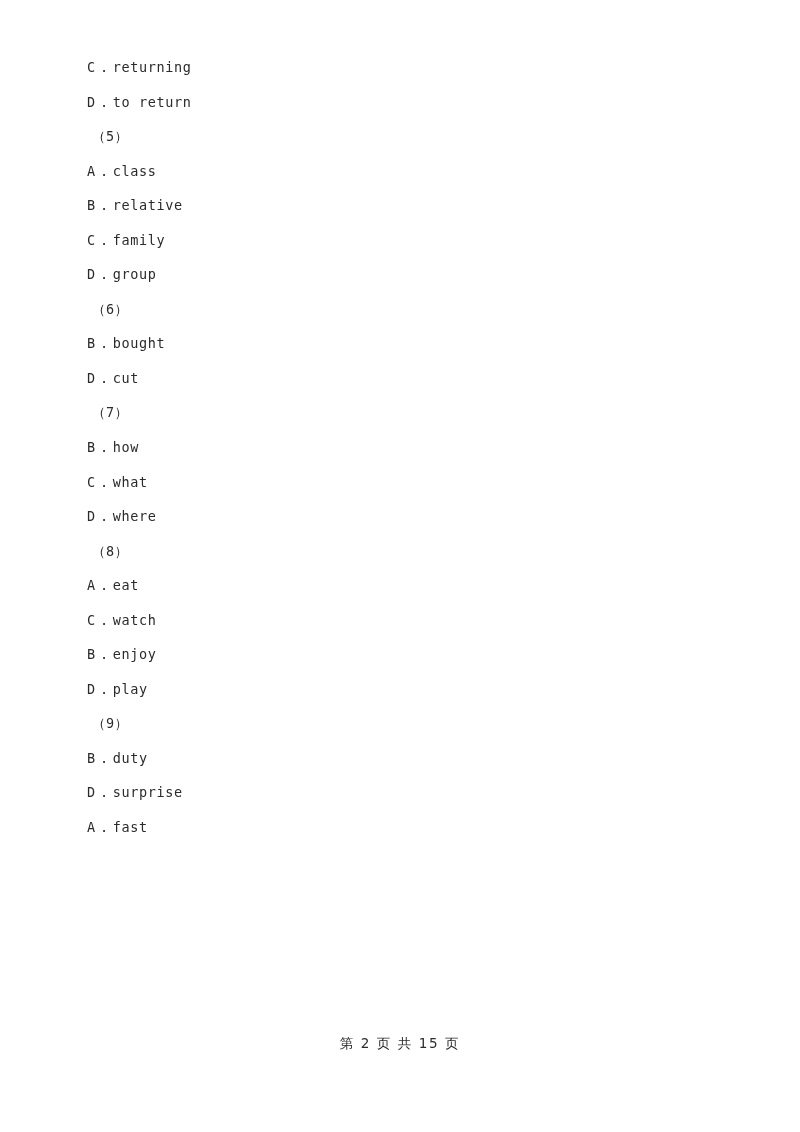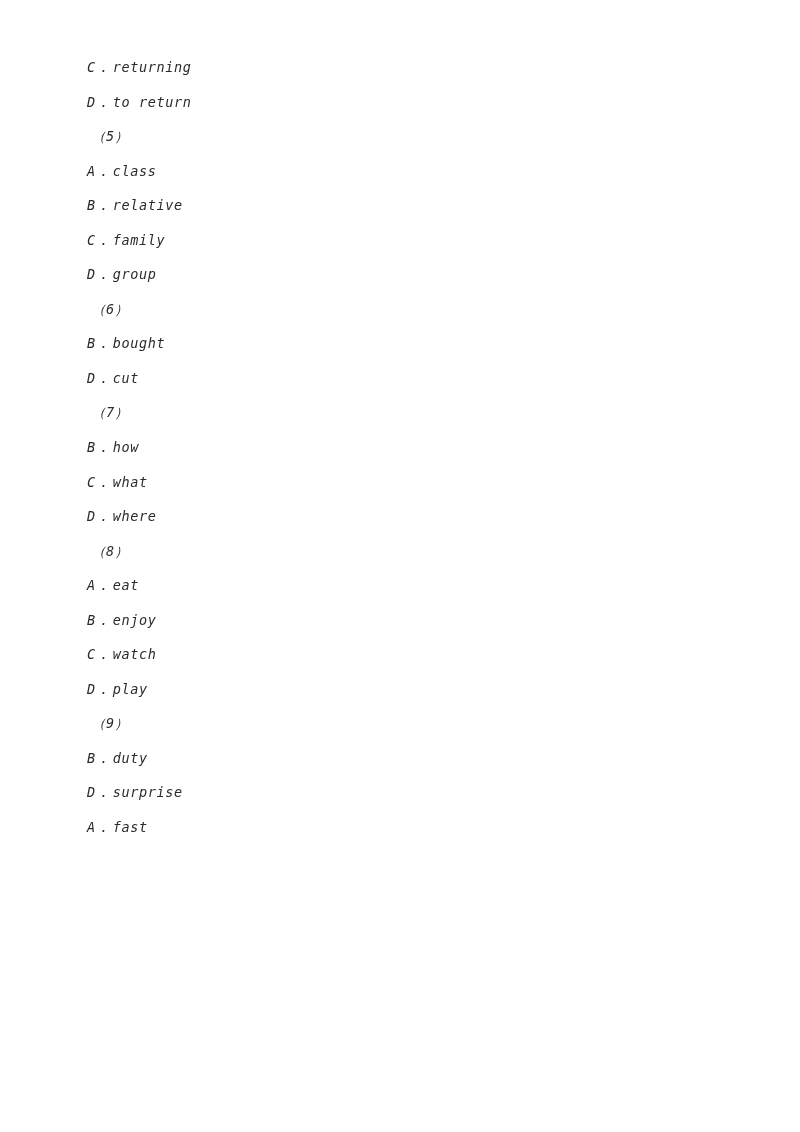--- a/index.html
+++ b/index.html
@@ -16,21 +16,20 @@
     -webkit-font-smoothing: antialiased;
   }
 
   #page {
     position: absolute;
     left: 0;
     top: 0;
     width: 800px;
     height: 996px;
     background: #ffffff;
-    font-style: italic;
   }
 
   #content {
     position: absolute;
     left: 87px;
     top: 50px;
     width: 620px;
   }
 
   .line {
@@ -92,23 +91,24 @@
       <div class="line option"><span class="opt-letter">D</span><span class="opt-sep">.</span><span class="opt-text">group</span></div>
       <div class="line qnum">（6）</div>
       <div class="line option"><span class="opt-letter">B</span><span class="opt-sep">.</span><span class="opt-text">bought</span></div>
       <div class="line option"><span class="opt-letter">D</span><span class="opt-sep">.</span><span class="opt-text">cut</span></div>
       <div class="line qnum">（7）</div>
       <div class="line option"><span class="opt-letter">B</span><span class="opt-sep">.</span><span class="opt-text">how</span></div>
       <div class="line option"><span class="opt-letter">C</span><span class="opt-sep">.</span><span class="opt-text">what</span></div>
       <div class="line option"><span class="opt-letter">D</span><span class="opt-sep">.</span><span class="opt-text">where</span></div>
       <div class="line qnum">（8）</div>
       <div class="line option"><span class="opt-letter">A</span><span class="opt-sep">.</span><span class="opt-text">eat</span></div>
+      <div class="line option"><span class="opt-letter">C</span><span class="opt-sep">.</span><span class="opt-text">watch</span></div>
       <div class="line option"><span class="opt-letter">B</span><span class="opt-sep">.</span><span class="opt-text">enjoy</span></div>
-      <div class="line option"><span class="opt-letter">C</span><span class="opt-sep">.</span><span class="opt-text">watch</span></div>
       <div class="line option"><span class="opt-letter">D</span><span class="opt-sep">.</span><span class="opt-text">play</span></div>
       <div class="line qnum">（9）</div>
       <div class="line option"><span class="opt-letter">B</span><span class="opt-sep">.</span><span class="opt-text">duty</span></div>
       <div class="line option"><span class="opt-letter">D</span><span class="opt-sep">.</span><span class="opt-text">surprise</span></div>
       <div class="line option"><span class="opt-letter">A</span><span class="opt-sep">.</span><span class="opt-text">fast</span></div>
     </div>
 
+  <div id="footer">第 2 页 共 15 页</div>
 
 </div>
 
 </body></html>

